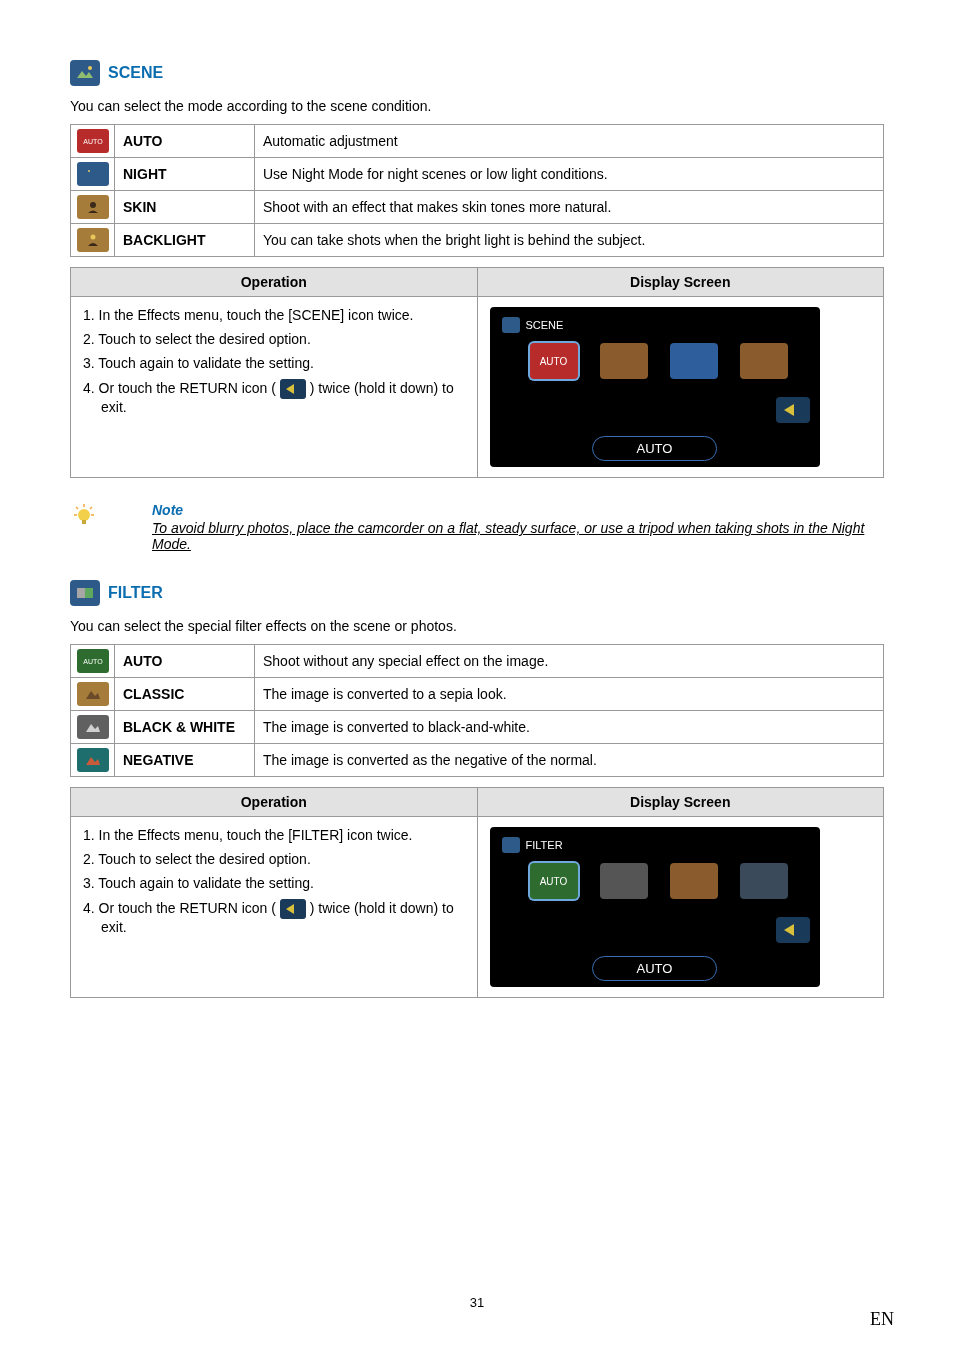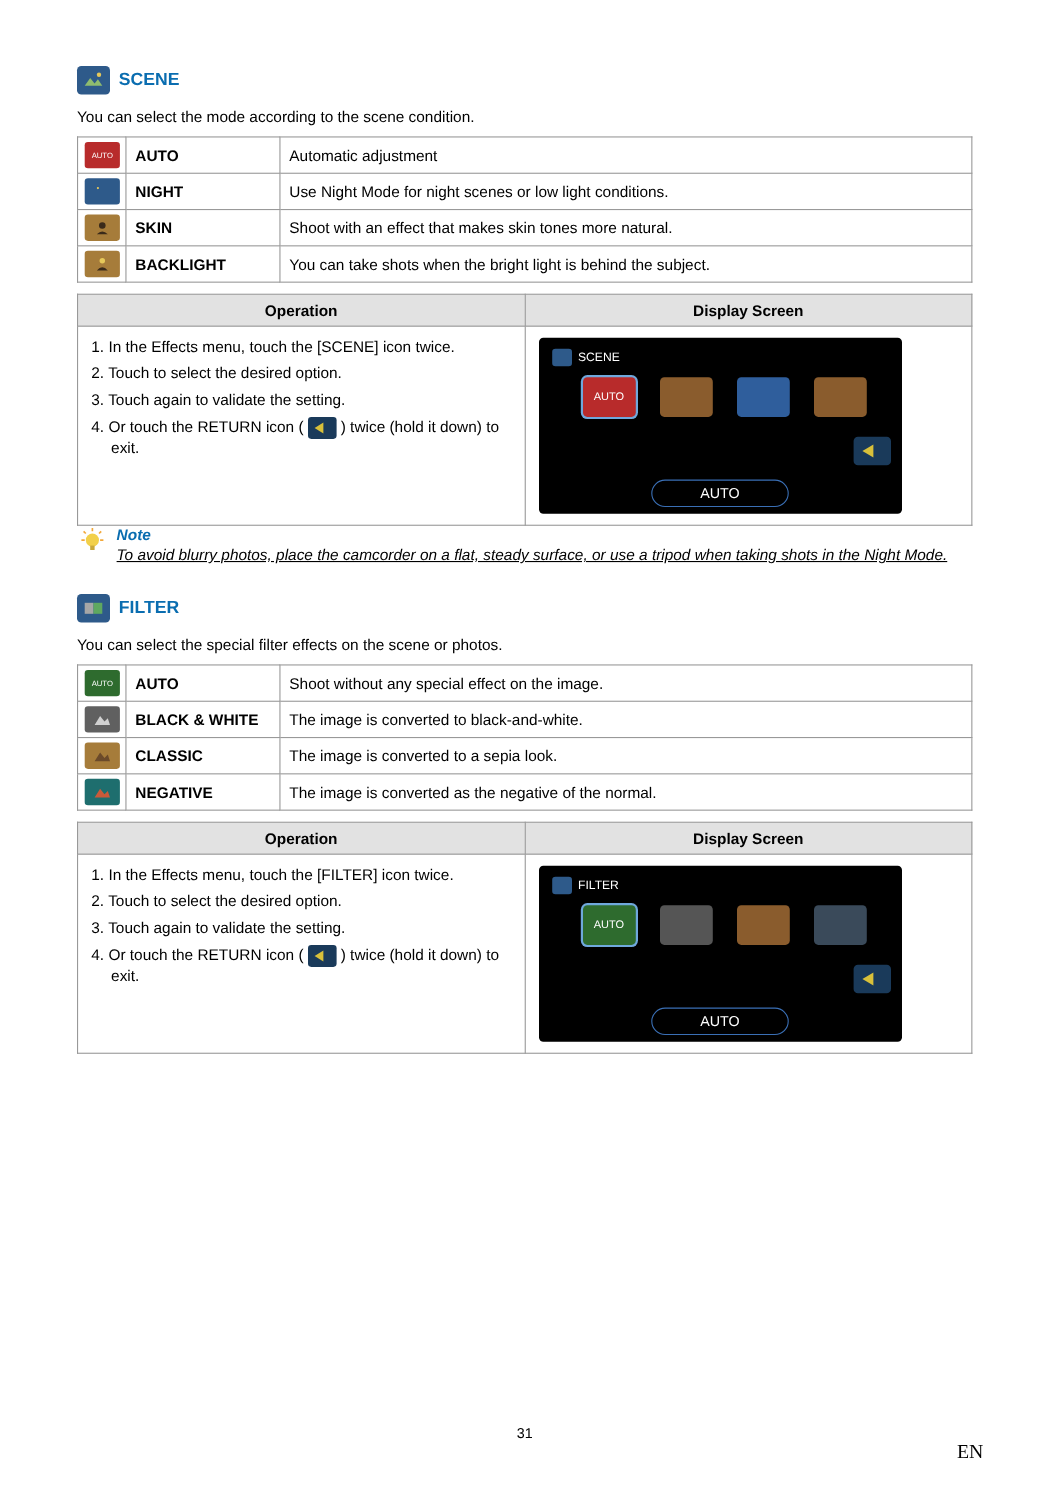--- a/index.html
+++ b/index.html
@@ -68,20 +68,21 @@
   .mi-teal { background: #1e6e6e; }
   .mi-gray { background: #606060; }
   .mi-green { background: #2e6b2e; }
   table.modes td.label-cell {
     width: 140px;
     font-weight: bold;
   }
   table.op {
     border-collapse: collapse;
     width: 100%;
+    margin-bottom: 24px;
   }
   table.op th {
     border: 1px solid #999;
     background: #e2e2e2;
     padding: 6px;
     font-weight: bold;
     width: 50%;
   }
   table.op td {
     border: 1px solid #999;
@@ -170,21 +171,21 @@
     left: 50%;
     transform: translateX(-50%);
     bottom: 6px;
     background: #000;
     border: 1px solid #3a6fb5;
     color: #fff;
     padding: 4px 44px;
     border-radius: 14px;
     font-size: 13px;
   }
-  .note-block { display:flex; margin-bottom: 28px; }
+  .note-block { display:flex; margin-bottom: 28px; gap: 46px; }
   .note-icon {
     width: 28px; height: 28px;
     margin-right: 8px;
     flex-shrink: 0;
   }
   .note-title {
     font-weight: bold;
     font-style: italic;
     color: #0a6db0;
     margin-bottom: 2px;
@@ -335,36 +336,36 @@
       <tr>
     <td class="icon-cell"><span class="mini-icon mi-green">
             <svg width="20" height="12" viewBox="0 0 20 12">
               <text x="10" y="9" font-size="7" text-anchor="middle" fill="#fff">AUTO</text>
             </svg>
           </span></td>
     <td class="label-cell">AUTO</td>
     <td>Shoot without any special effect on the image.</td>
   </tr>
   <tr>
+    <td class="icon-cell"><span class="mini-icon mi-tan">
+            <svg width="16" height="12" viewBox="0 0 16 12">
+              <path d="M1 11 L6 3 L10 8 L13 5 L15 11 Z" fill="#6b4a2a"></path>
+            </svg>
+          </span></td>
+    <td class="label-cell">CLASSIC</td>
+    <td>The image is converted to a sepia look.</td>
+  </tr>
+  <tr>
     <td class="icon-cell"><span class="mini-icon mi-gray">
             <svg width="16" height="12" viewBox="0 0 16 12">
               <path d="M1 11 L6 3 L10 8 L13 5 L15 11 Z" fill="#d0d0d0"></path>
             </svg>
           </span></td>
     <td class="label-cell">BLACK &amp; WHITE</td>
     <td>The image is converted to black-and-white.</td>
-  </tr>
-  <tr>
-    <td class="icon-cell"><span class="mini-icon mi-tan">
-            <svg width="16" height="12" viewBox="0 0 16 12">
-              <path d="M1 11 L6 3 L10 8 L13 5 L15 11 Z" fill="#6b4a2a"></path>
-            </svg>
-          </span></td>
-    <td class="label-cell">CLASSIC</td>
-    <td>The image is converted to a sepia look.</td>
   </tr>
   <tr>
     <td class="icon-cell"><span class="mini-icon mi-teal">
             <svg width="16" height="12" viewBox="0 0 16 12">
               <path d="M1 11 L6 3 L10 8 L13 5 L15 11 Z" fill="#c95a3a"></path>
             </svg>
           </span></td>
     <td class="label-cell">NEGATIVE</td>
     <td>The image is converted as the negative of the normal.</td>
   </tr>

